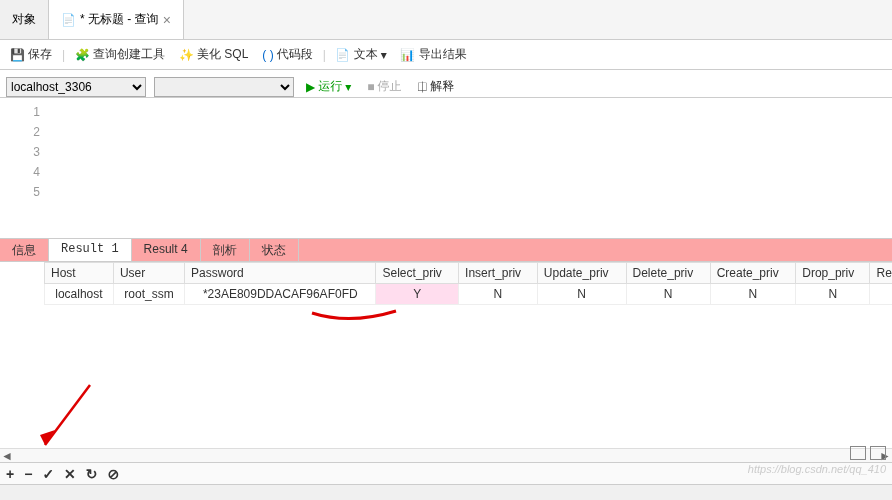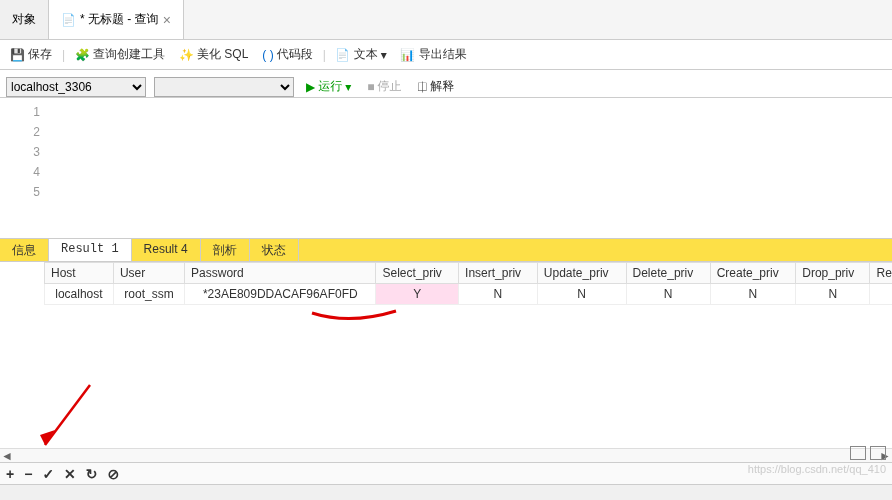--- a/index.html
+++ b/index.html
@@ -16,33 +16,33 @@
 .conn-sel{width:140px;}
 .db-sel{width:140px;}
 .run-btn{color:#090;}
 .editor{background:#fff;height:140px;display:flex;overflow:hidden;}
 .gutter{width:50px;text-align:right;padding-right:10px;color:#999;font-family:Consolas,monospace;font-size:14px;line-height:20px;padding-top:4px;}
 .code{font-family:Consolas,monospace;font-size:14px;line-height:20px;padding-top:4px;white-space:pre;}
 .kw{color:#00f;}
 .str{color:#c00000;}
 .pun{color:#000;}
 .star{color:#c00000;}
-.result-tabs{display:flex;border-top:1px solid #ccc;border-bottom:1px solid #ccc;background:#fde047;height:24px;}
+.result-tabs{display:flex;border-top:1px solid #ccc;border-bottom:1px solid #ccc;background:#fca5a5;height:24px;}
 .rtab{padding:3px 12px;border-right:1px solid #ccc;color:#333;}
 .rtab.active{background:#fff;font-family:Liberation Mono, monospace;}
 .result-grid{overflow-x:auto;overflow-y:hidden;height:200px;position:relative;padding-left:44px;}
 table{border-collapse:collapse;width:100%;min-width:900px;}
 th{text-align:left;font-weight:normal;border:1px solid #ddd;padding:3px 6px;background:#fafafa;color:#333;}
 td{border:1px solid #eee;padding:3px 6px;color:#333;text-align:center;}
 td.editing{background:#fde;}
 .red-mark{position:absolute;left:310px;top:45px;}
 .arrow-mark{position:absolute;left:30px;top:380px;}
 .editbar{position:absolute;left:0;bottom:16px;height:22px;border-top:1px solid #ccc;width:100%;display:flex;align-items:center;padding:0 6px;gap:10px;background:#fafafa;}
 .editbar span{font-size:14px;color:#333;font-weight:bold;}
-.watermark{position:absolute;right:6px;bottom:25px;color:#ccc;font-size:11px;}
+.watermark{position:absolute;right:6px;bottom:25px;color:#ccc;font-size:11px;font-style:italic;}
 .statusbar{position:absolute;left:0;bottom:0;height:16px;border-top:1px solid #ccc;width:100%;background:#f0f0f0;}
 .scrollbar-h{position:absolute;left:0;bottom:38px;width:100%;height:14px;display:flex;align-items:center;border-top:1px solid #ddd;background:#f8f8f8;}
 .scr-arr{width:14px;text-align:center;color:#666;}
 .view-icons{position:absolute;right:6px;bottom:40px;display:flex;gap:4px;}
 .view-icons span{width:16px;height:14px;border:1px solid #888;display:inline-block;}
 </style>
 </head>
 <body>
 
 <div class="tabs-top">

